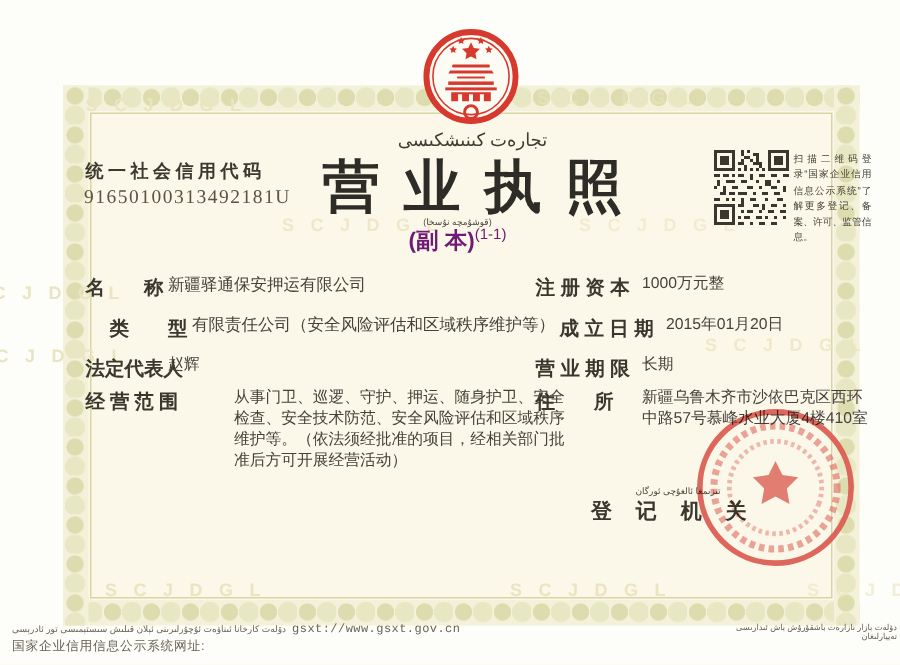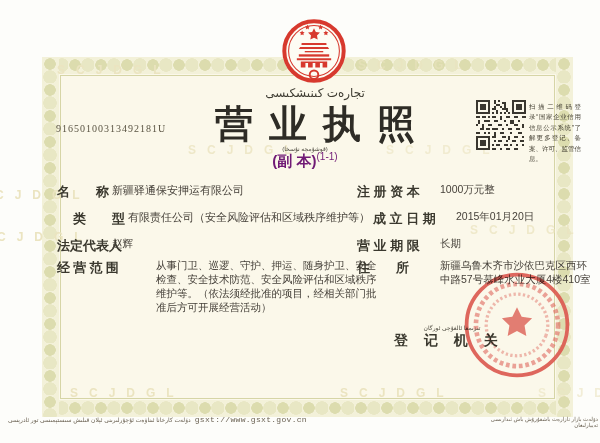--- a/index.html
+++ b/index.html
@@ -29,41 +29,41 @@
   .wm-layer{position:absolute;inset:0;z-index:2;pointer-events:none;}
   .wm{position:absolute;font-size:12px;font-weight:bold;letter-spacing:11px;
       color:#ebe4c0;white-space:nowrap;}
 
   
   .content{position:absolute;inset:0;z-index:3;}
   .abs{position:absolute;}
 
   .credit-label{left:57px;top:106px;font-size:12px;font-weight:bold;
                 letter-spacing:3px;color:#3c3a30;}
-  .credit-code{left:56px;top:123px;font-size:10px;letter-spacing:1px;
+  .credit-code{left:56px;top:123px;font-size:13px;letter-spacing:1px;
                color:#595342;font-family:"Liberation Serif","DejaVu Serif",serif;}
 
   .emblem{left:281px;top:16px;width:66px;height:70px;}
   .uy-title{left:215px;top:86px;width:200px;text-align:center;font-size:12px;
             color:#3f3d33;direction:rtl;}
   .main-title{left:145px;top:99px;width:340px;text-align:center;font-size:38px;
               font-weight:bold;letter-spacing:16px;text-indent:16px;color:#2e2c26;}
   .copy-uy{left:225px;top:145px;width:160px;text-align:center;font-size:6px;color:#4a473c;}
   .copy-row{left:215px;top:151px;width:180px;text-align:center;font-size:15px;
             font-weight:bold;color:#701a75;}
   .copy-row sup{font-size:10px;font-weight:normal;}
 
   .qr{left:476px;top:100px;width:50px;height:50px;}
   .qr-caption{left:529px;top:102px;width:52px;font-size:6.5px;line-height:1.6;
               color:#474336;text-align:justify;}
 
   .flabel{position:absolute;font-size:13px;font-weight:bold;color:#3a382e;white-space:nowrap;}
   .fvalue{position:absolute;font-size:10.5px;color:#46413a;line-height:1.32;}
   .lcol .flabel{left:57px;font-family:Liberation Serif, serif;} .lcol .fvalue{left:112px;}
-  .rcol .flabel{left:357px;} .rcol .fvalue{left:440px;}
+  .rcol .flabel{left:357px;} .rcol .fvalue{left:428px;}
   .r1{top:183px;} .r2{top:210px;margin-left:16px;} .r3{top:237px;} .r4{top:259px;}
   .scope{width:230px;margin-left:44px;} .addr{width:155px;}
 
   .reg-uy{left:396px;top:324px;width:112px;text-align:center;font-size:6px;color:#4a473c;}
   .reg-label{left:394px;top:332px;font-size:14px;font-weight:bold;
              letter-spacing:6px;color:#3a382e;text-align:right;}
   .seal{left:461px;top:269px;width:112px;height:112px;mix-blend-mode:multiply;opacity:.92;}
 
   .date-row{left:392px;top:368px;font-size:13px;color:#3e3b32;white-space:nowrap;}
   .date-row .dyear{letter-spacing:1px;}
@@ -121,20 +121,21 @@
         <rect x="31" y="40" width="38" height="3" rx="1"></rect>
         <path d="M29 46 h42 l2 3 H27 Z"></path>
         <rect x="36" y="52" width="28" height="2"></rect>
         <rect x="27" y="57" width="46" height="3.5"></rect>
         <rect x="24" y="63" width="52" height="3"></rect>
         <path d="M30 68 h40 v9 H30 Z M37 70 h4 v7 h-4 Z M48 70 h4 v7 h-4 Z M59 70 h4 v7 h-4 Z" fill-rule="evenodd"></path>
         <circle cx="50" cy="88" r="6.5" fill="none" stroke="#d7392e" stroke-width="3"></circle>
       </g>
     </svg>
 
+    <div class="abs credit-label">统一社会信用代码</div>
     <div class="abs credit-code">91650100313492181U</div>
     <div class="abs main-title">营业执照</div>
     <div class="abs uy-title">تجارەت كىنىشكىسى</div>
     <div class="abs copy-uy">(قوشۇمچە نۇسخا)</div>
     <div class="abs copy-row">
       <span>(副 本)</span><sup>(1-1)</sup>
     </div>
 
     <svg class="abs qr" viewBox="0 0 25 25" shape-rendering="crispEdges">
       <rect width="25" height="25" fill="#fbf8ea"></rect>
@@ -198,16 +199,17 @@
       <circle cx="60" cy="60" r="54" fill="none" stroke="#dc5a50" stroke-width="4"></circle>
       <circle cx="60" cy="60" r="44" fill="none" stroke="#dc5a50" stroke-width="5" stroke-dasharray="4 3" opacity=".6"></circle>
       <circle cx="60" cy="60" r="33" fill="none" stroke="#dc5a50" stroke-width="3.5" stroke-dasharray="2.5 2.5" opacity=".45" transform="rotate(20 60 60)"></circle>
       <path d="M0,-10 L2.94,-4.05 9.51,-3.09 4.76,1.55 5.88,8.09 0,5 -5.88,8.09 -4.76,1.55 -9.51,-3.09 -2.94,-4.05 Z" transform="translate(60,58) scale(1.7)" fill="#dc5a50" opacity=".85"></path>
     </svg>
 
 
     <div class="abs foot fl1">
       <span>دۆلەت كارخانا ئىناۋەت ئۇچۇرلىرىنى ئېلان قىلىش سىستېمىسى تور ئادرېسى</span><span class="url">gsxt://www.gsxt.gov.cn</span>
     </div>
+    <div class="abs foot fl2">国家企业信用信息公示系统网址:</div>
     <div class="abs foot fr-uy">دۆلەت بازار نازارەت باشقۇرۇش باش ئىدارىسى تەييارلىغان</div>
 
   </div>
 </div>
 
 </body></html>

